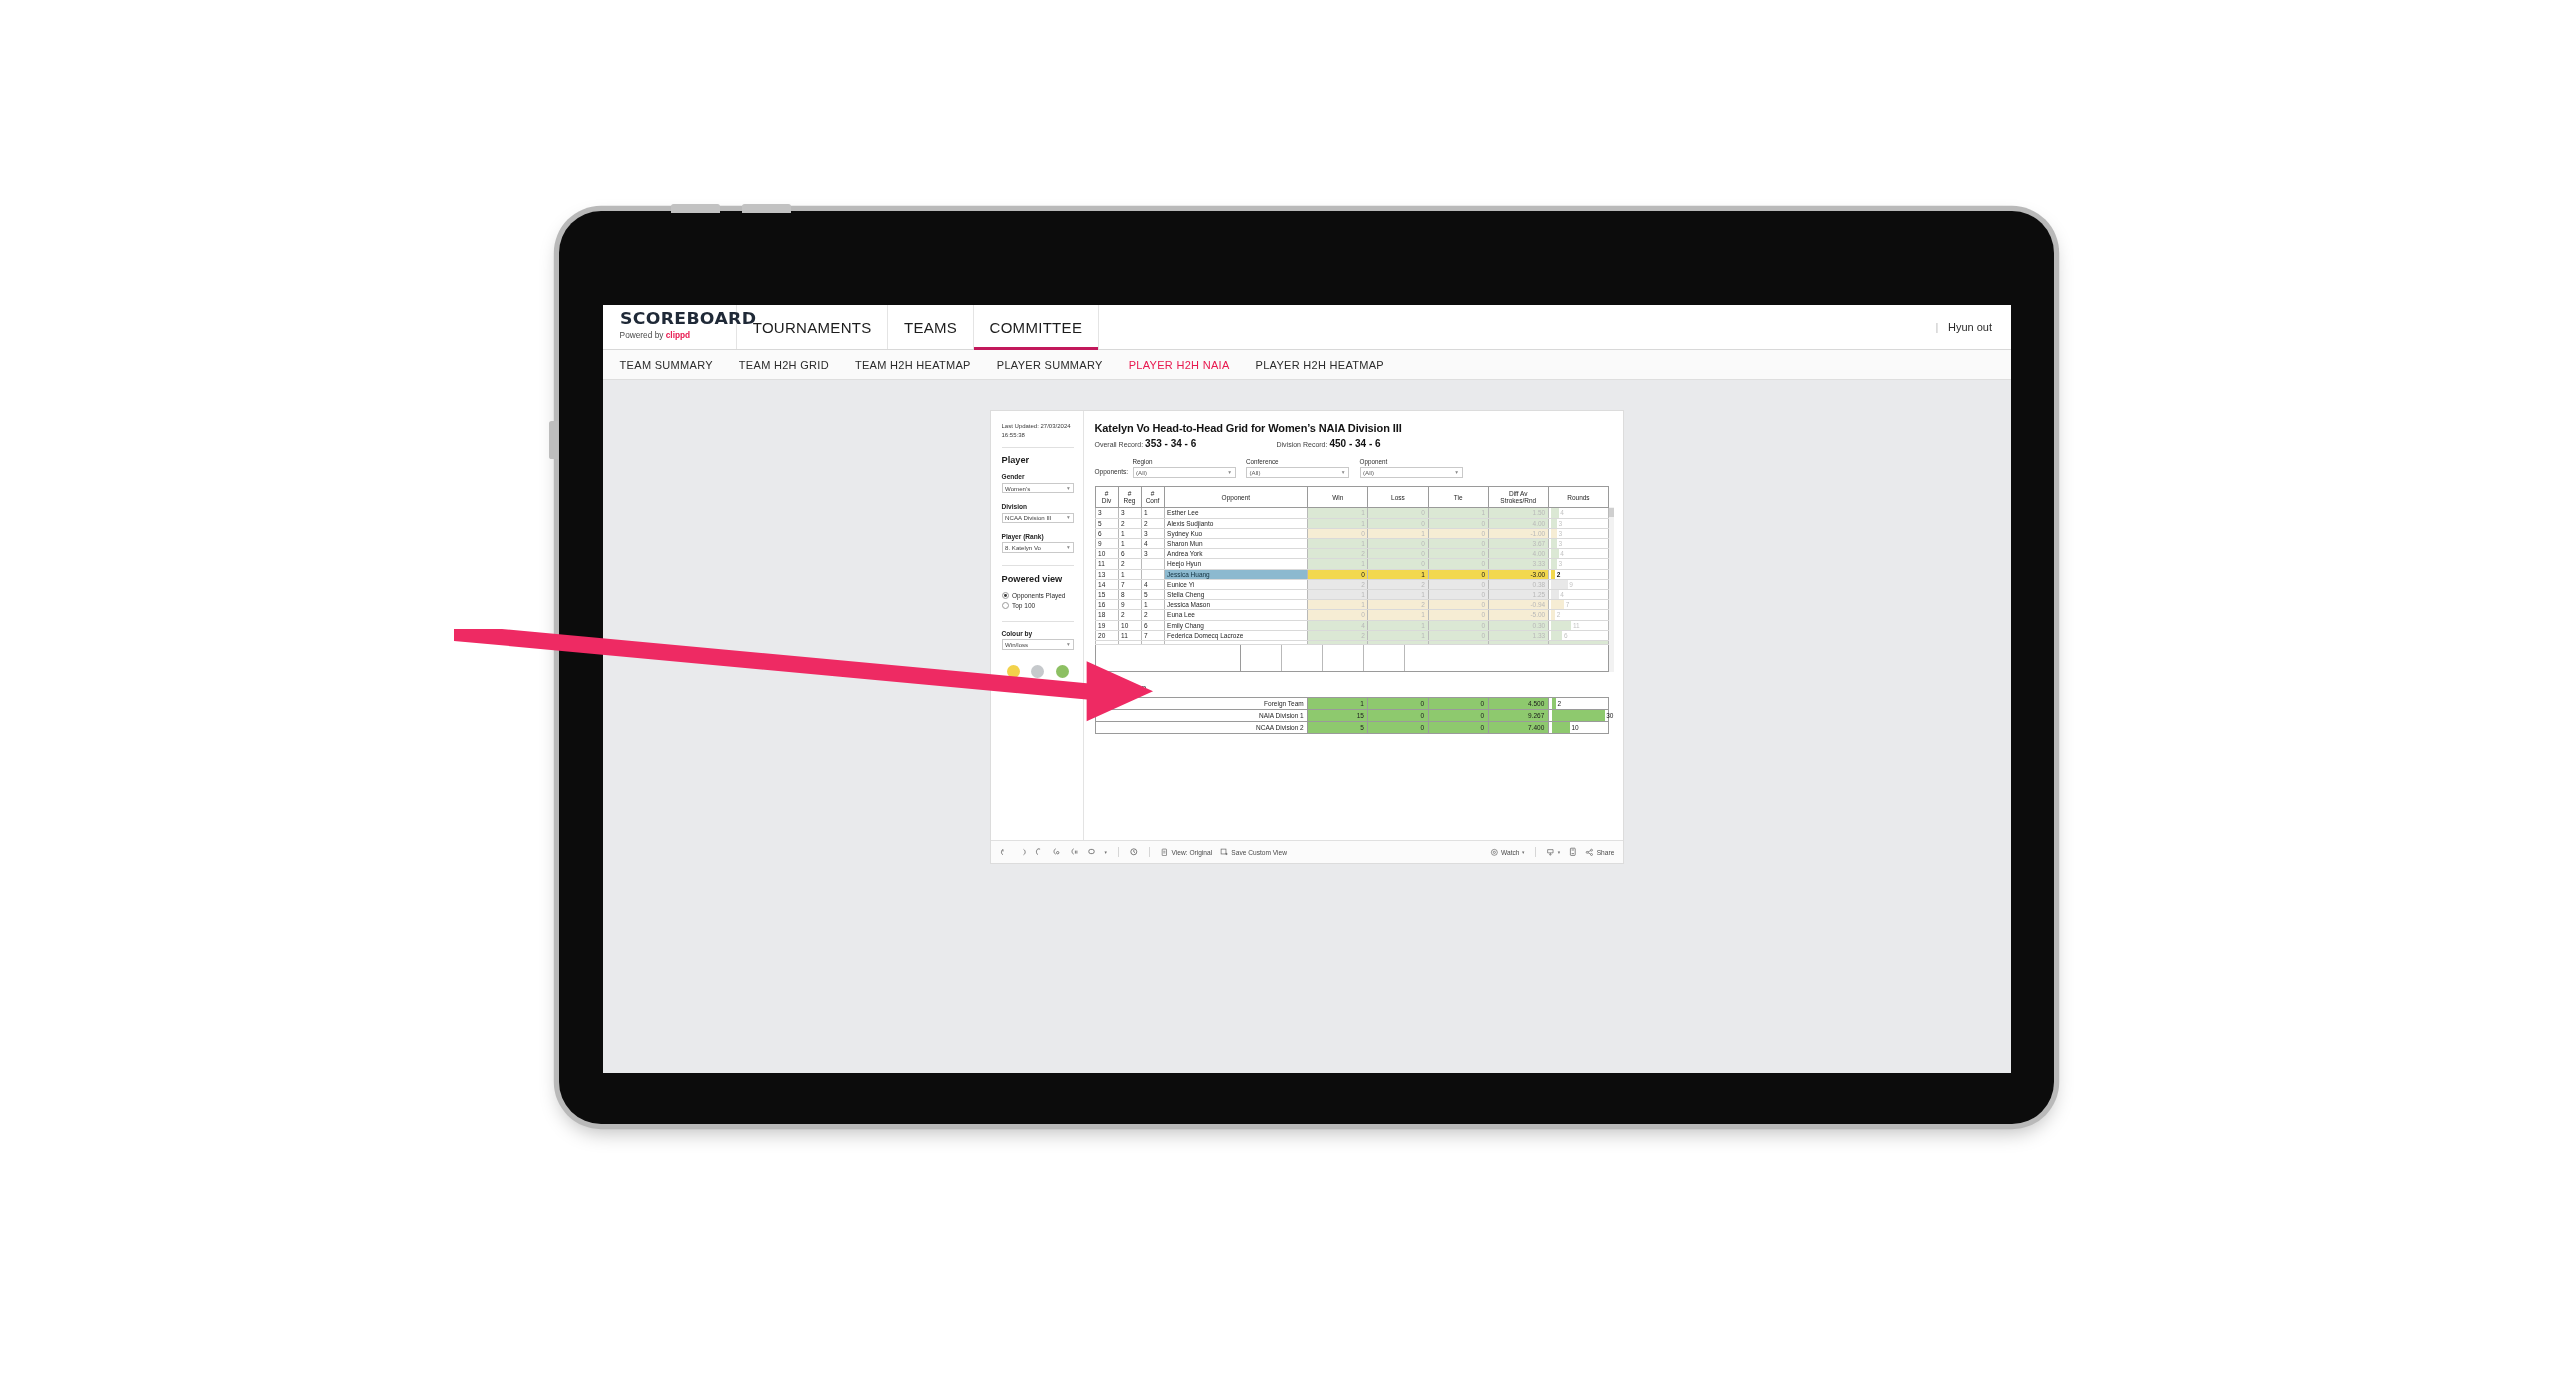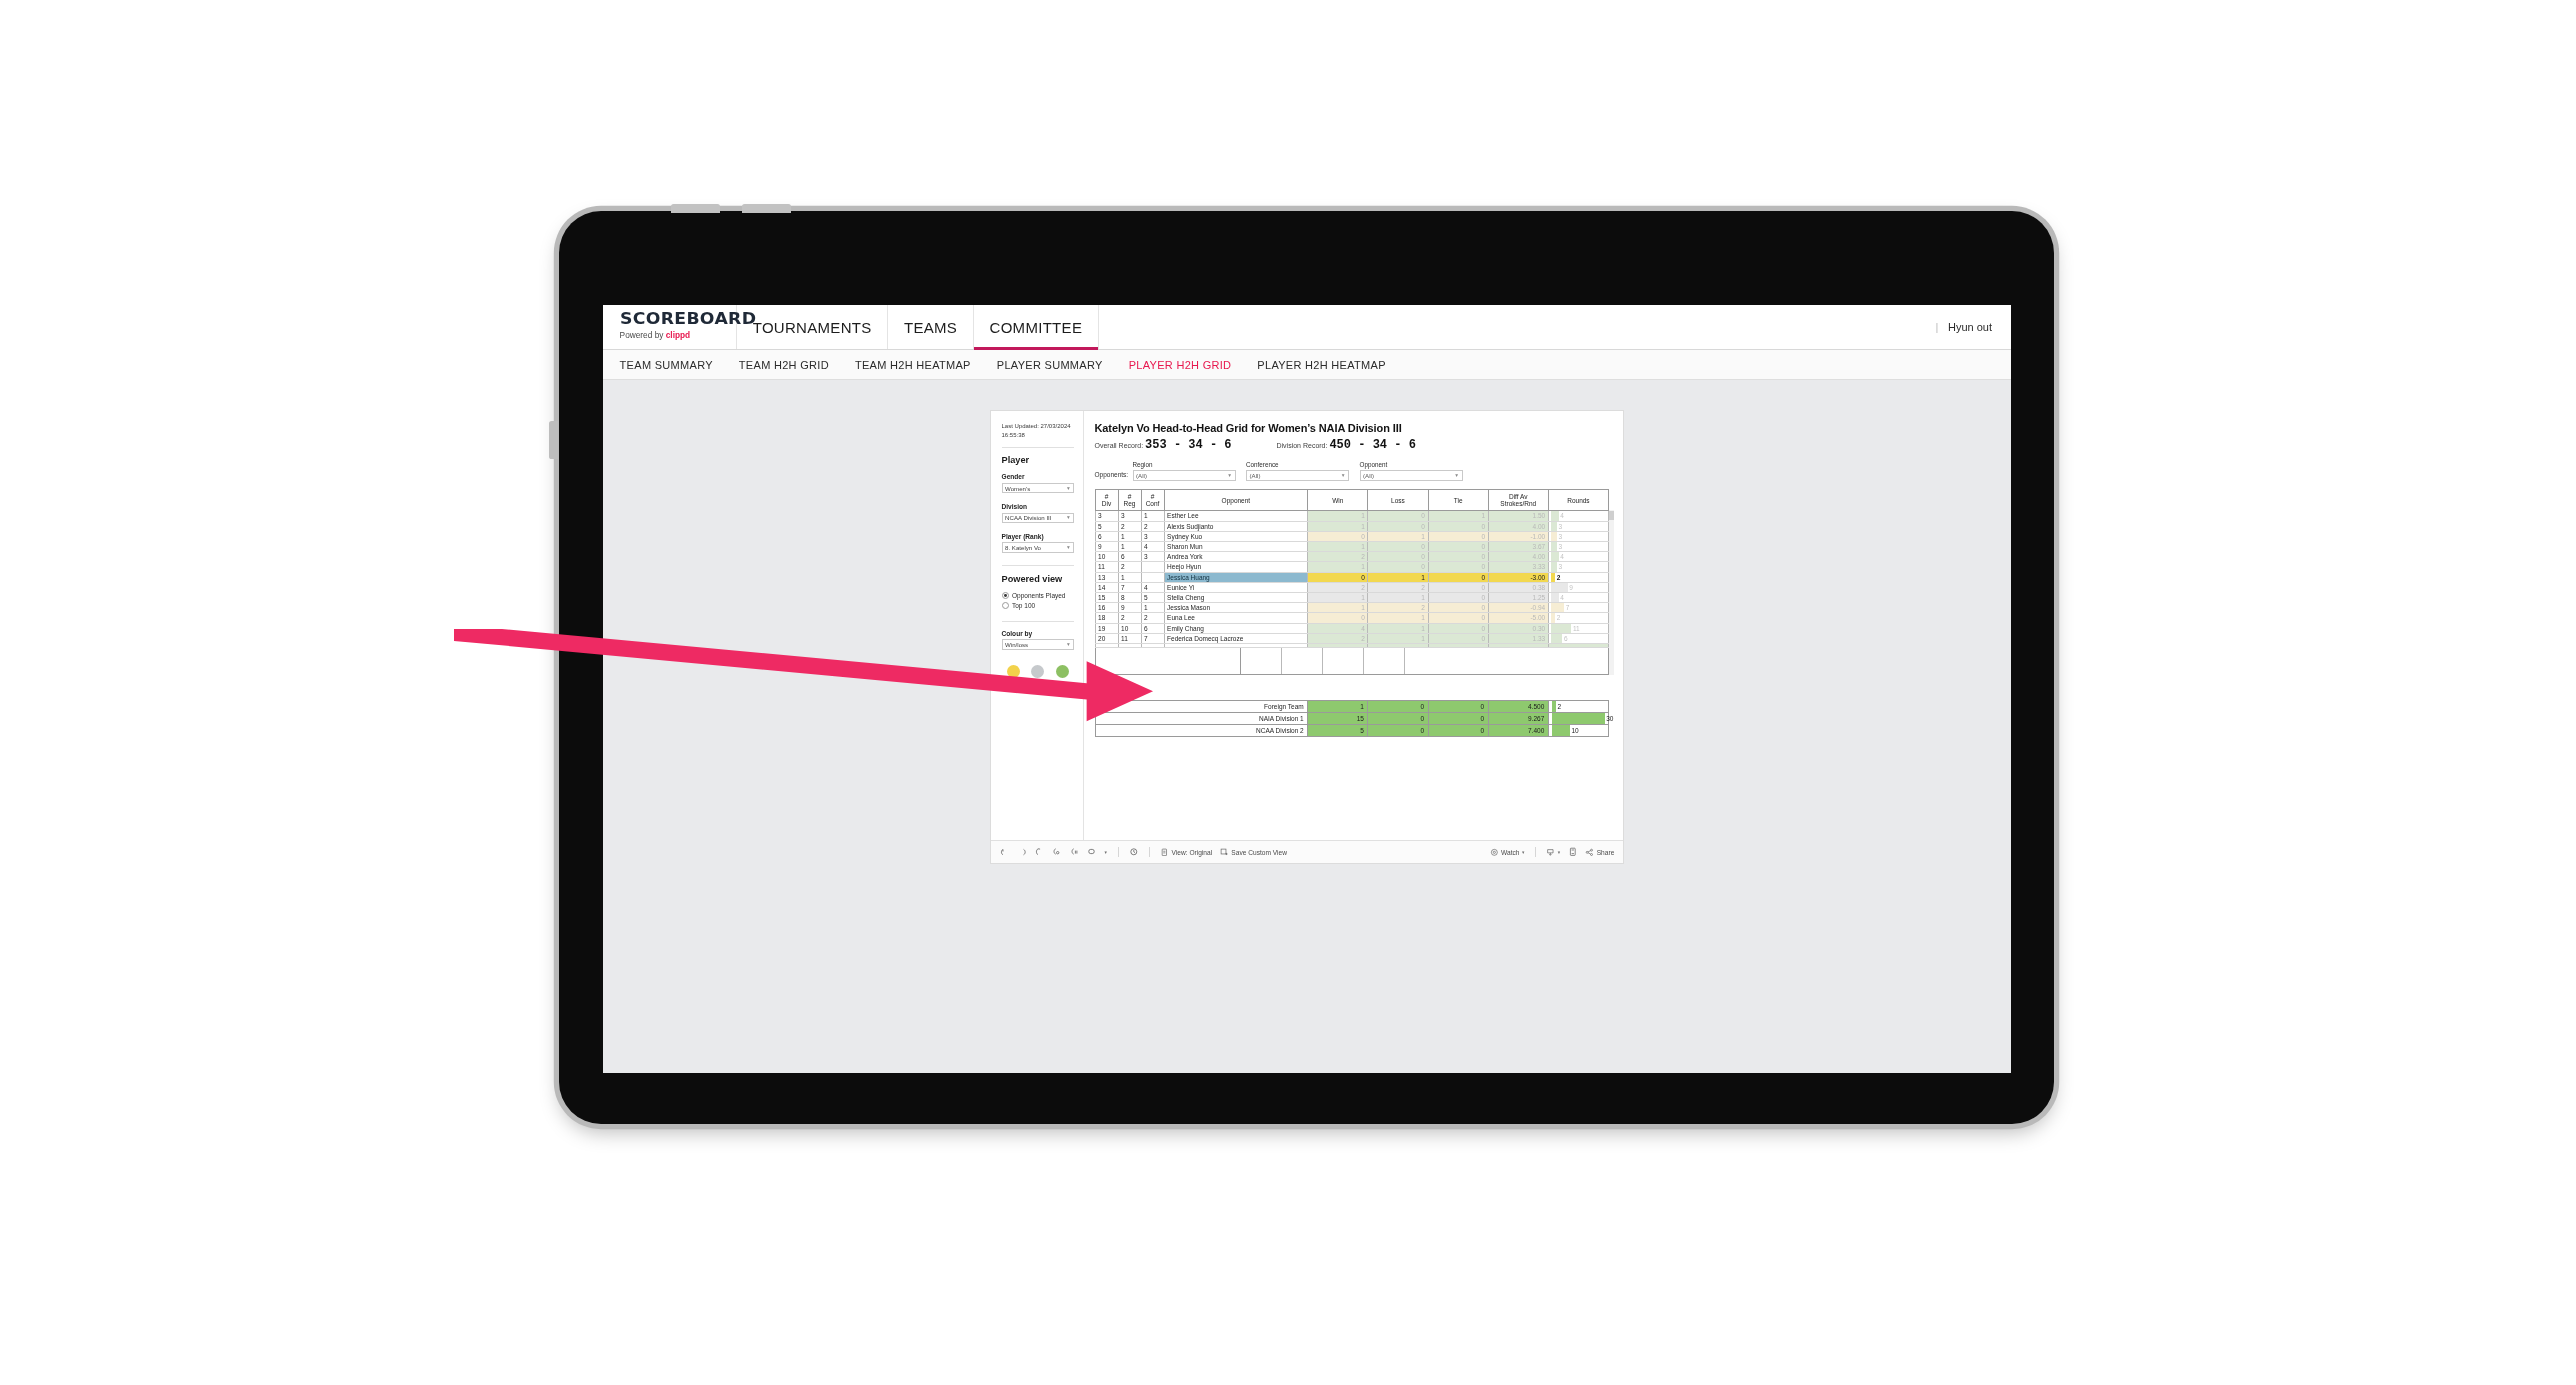--- a/index.html
+++ b/index.html
@@ -175,21 +175,21 @@
   #legend { display: flex; gap: 0; margin-top: 15px; }
   .legend-cell { flex: 1; text-align: center; }
   .legend-dot { width: 13px; height: 13px; border-radius: 50%; margin: 0 auto 6.1px auto; }
   .legend-label { font-size: 6.8px; color: #2b2b2b; }
 
   
   #content { flex: 1; padding: 10.5px 14px 0 10.5px; min-width: 0; background:#fff;}
   #viz-title { font-size: 11px; font-weight: 700; color: #131313; letter-spacing: -0.1px; }
   #records { display: flex; margin-top: 4.4px; font-size: 7px; color: #3d3d3d; }
   #rec-overall { width: 182px; }
-  .rec-val { font-weight: 700; color: #111; font-size: 12px; font-family: Liberation Mono, monospace; }
+  .rec-val { font-weight: 700; color: #111; font-size: 10px; }
 
   #opp-filters { display: flex; align-items: flex-end; margin-top: 8.7px; font-size: 6.5px; }
   #opp-lbl { color: #2f2f2f; padding-bottom: 2.6px; width: 38px; }
   .opp-group { width: 103px; margin-right: 10.5px; }
   .opp-name { font-size: 6.3px; color: #2c2c2c; margin-bottom: 2.6px; }
   .opp-select {
     height: 10.5px; border: 0.9px solid #c9c9c9; background: #fff;
     display: flex; align-items: center; justify-content: space-between;
     padding: 0 2.6px; font-size: 6.1px; color: #5b5b5b; cursor: pointer;
   }
@@ -303,21 +303,21 @@
           <span id="signout-sep">|</span>
           <span>Hyun out</span>
         </div>
       </div>
 
       <div id="subnav">
         <div class="subnav-item">TEAM SUMMARY</div>
         <div class="subnav-item">TEAM H2H GRID</div>
         <div class="subnav-item">TEAM H2H HEATMAP</div>
         <div class="subnav-item">PLAYER SUMMARY</div>
-        <div class="subnav-item active">PLAYER H2H GRID</div>
+        <div class="subnav-item active">PLAYER H2H NAIA</div>
         <div class="subnav-item">PLAYER H2H HEATMAP</div>
       </div>
 
       <div id="workbook">
         <div id="sheet">
 
           <div id="sheet-inner">
 
             <div id="filters">
               <div id="last-updated">Last Updated: 27/03/2024 16:55:38</div>

